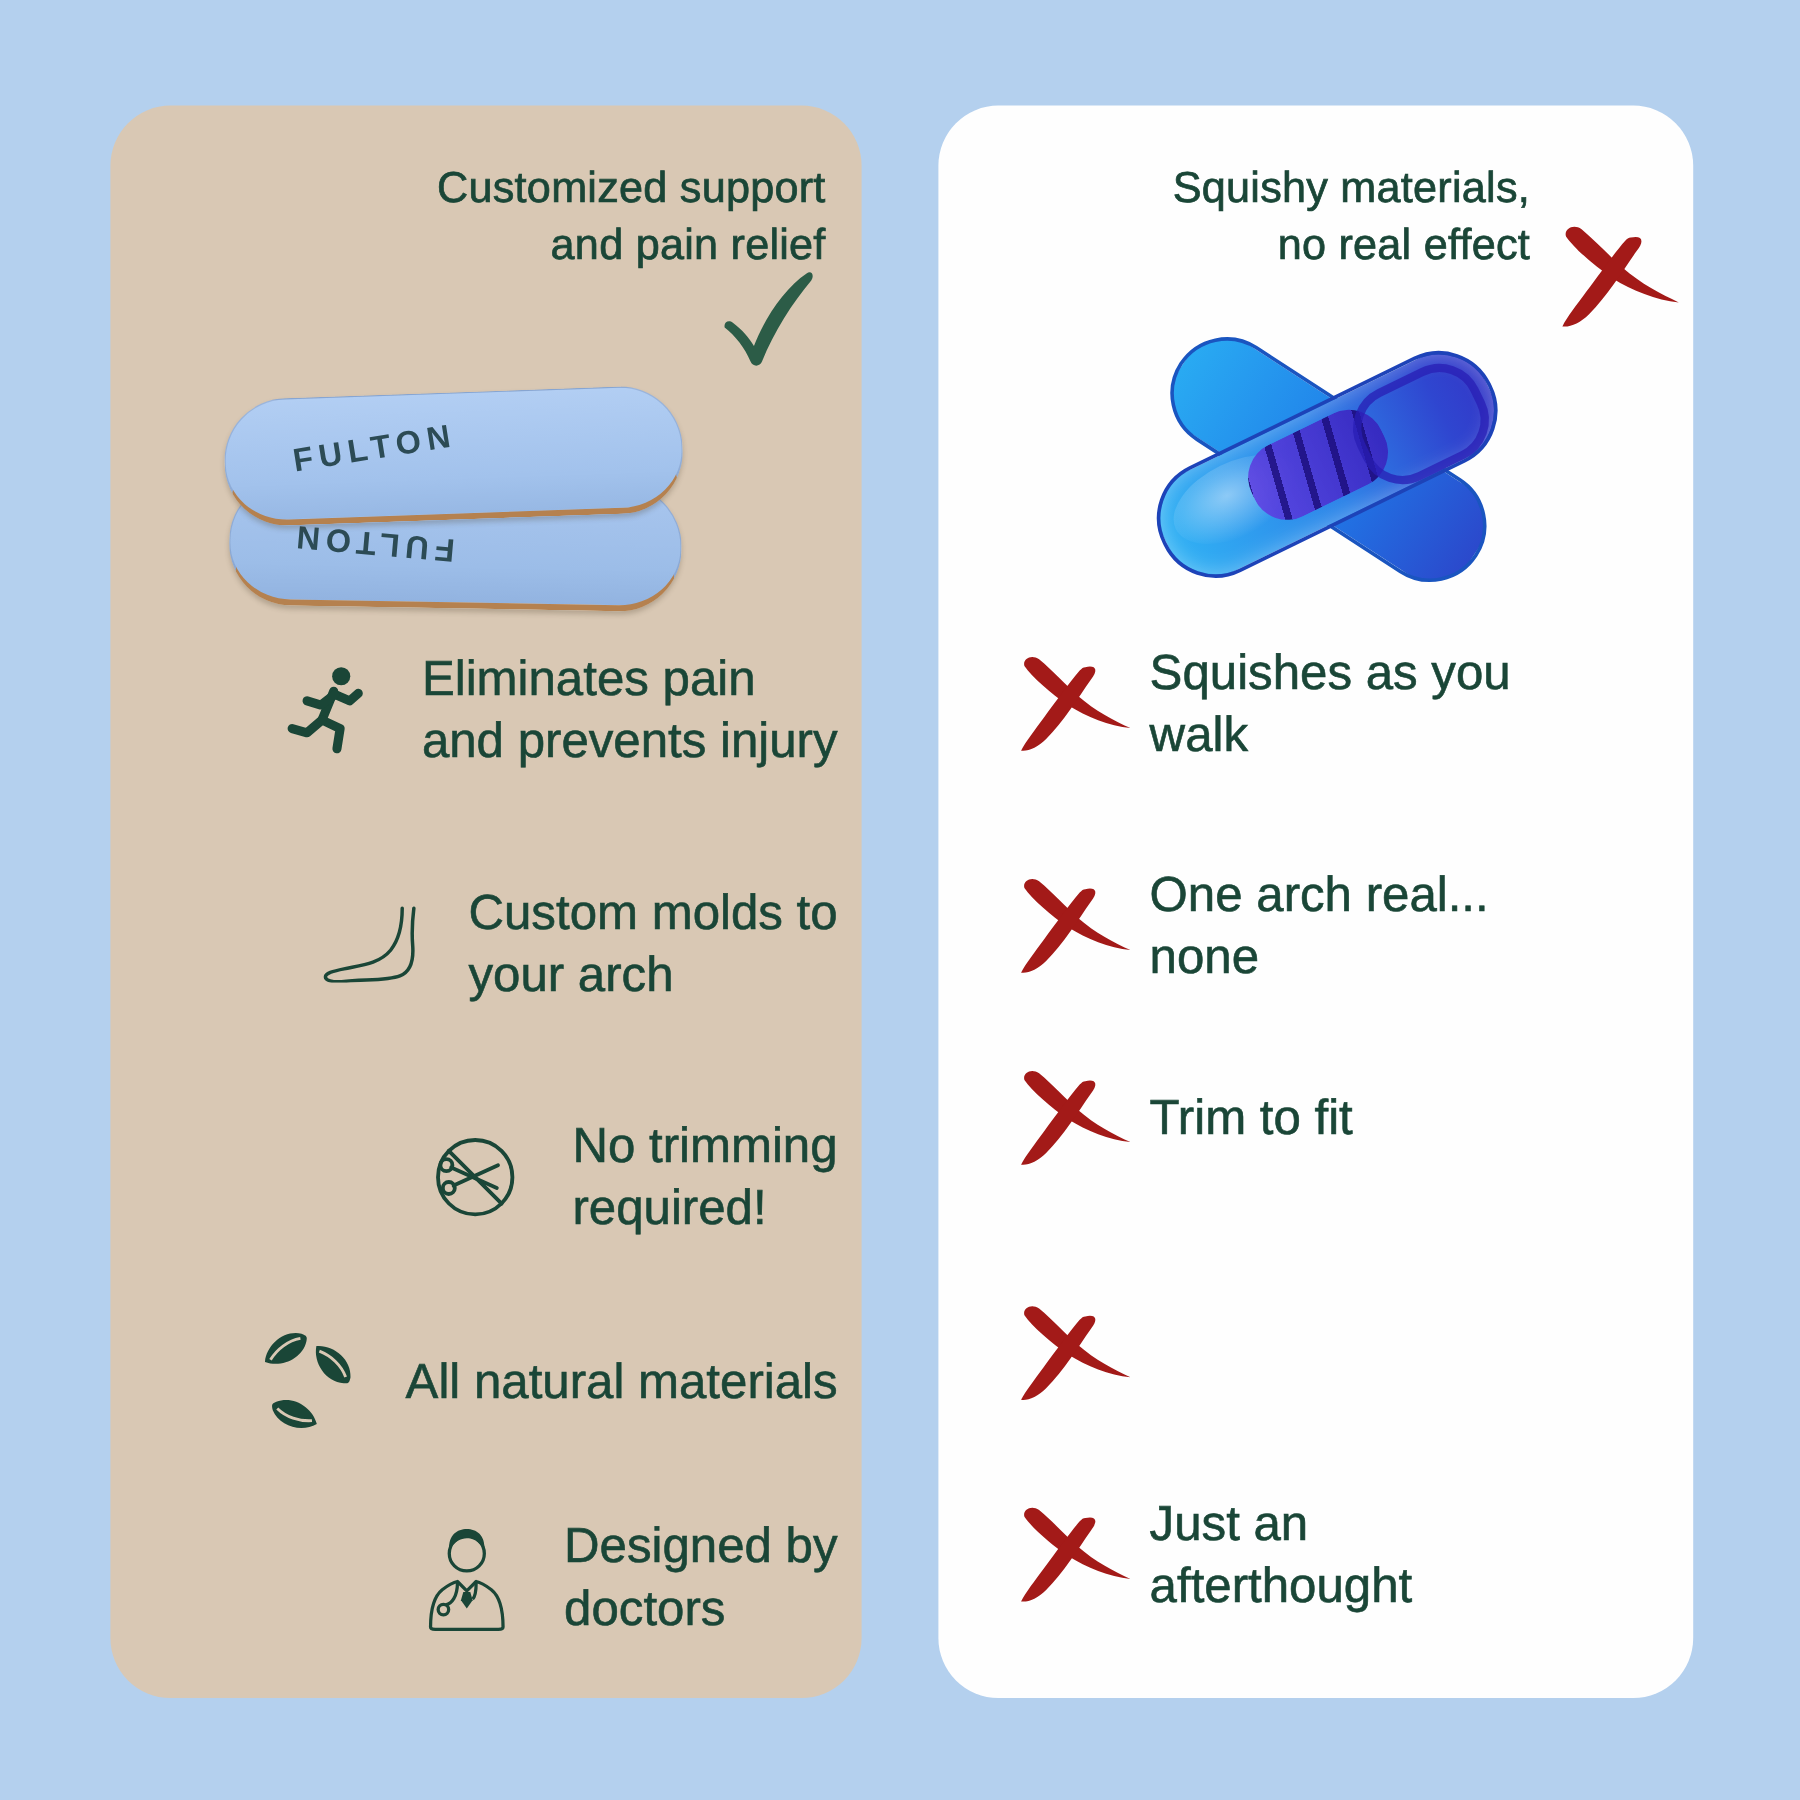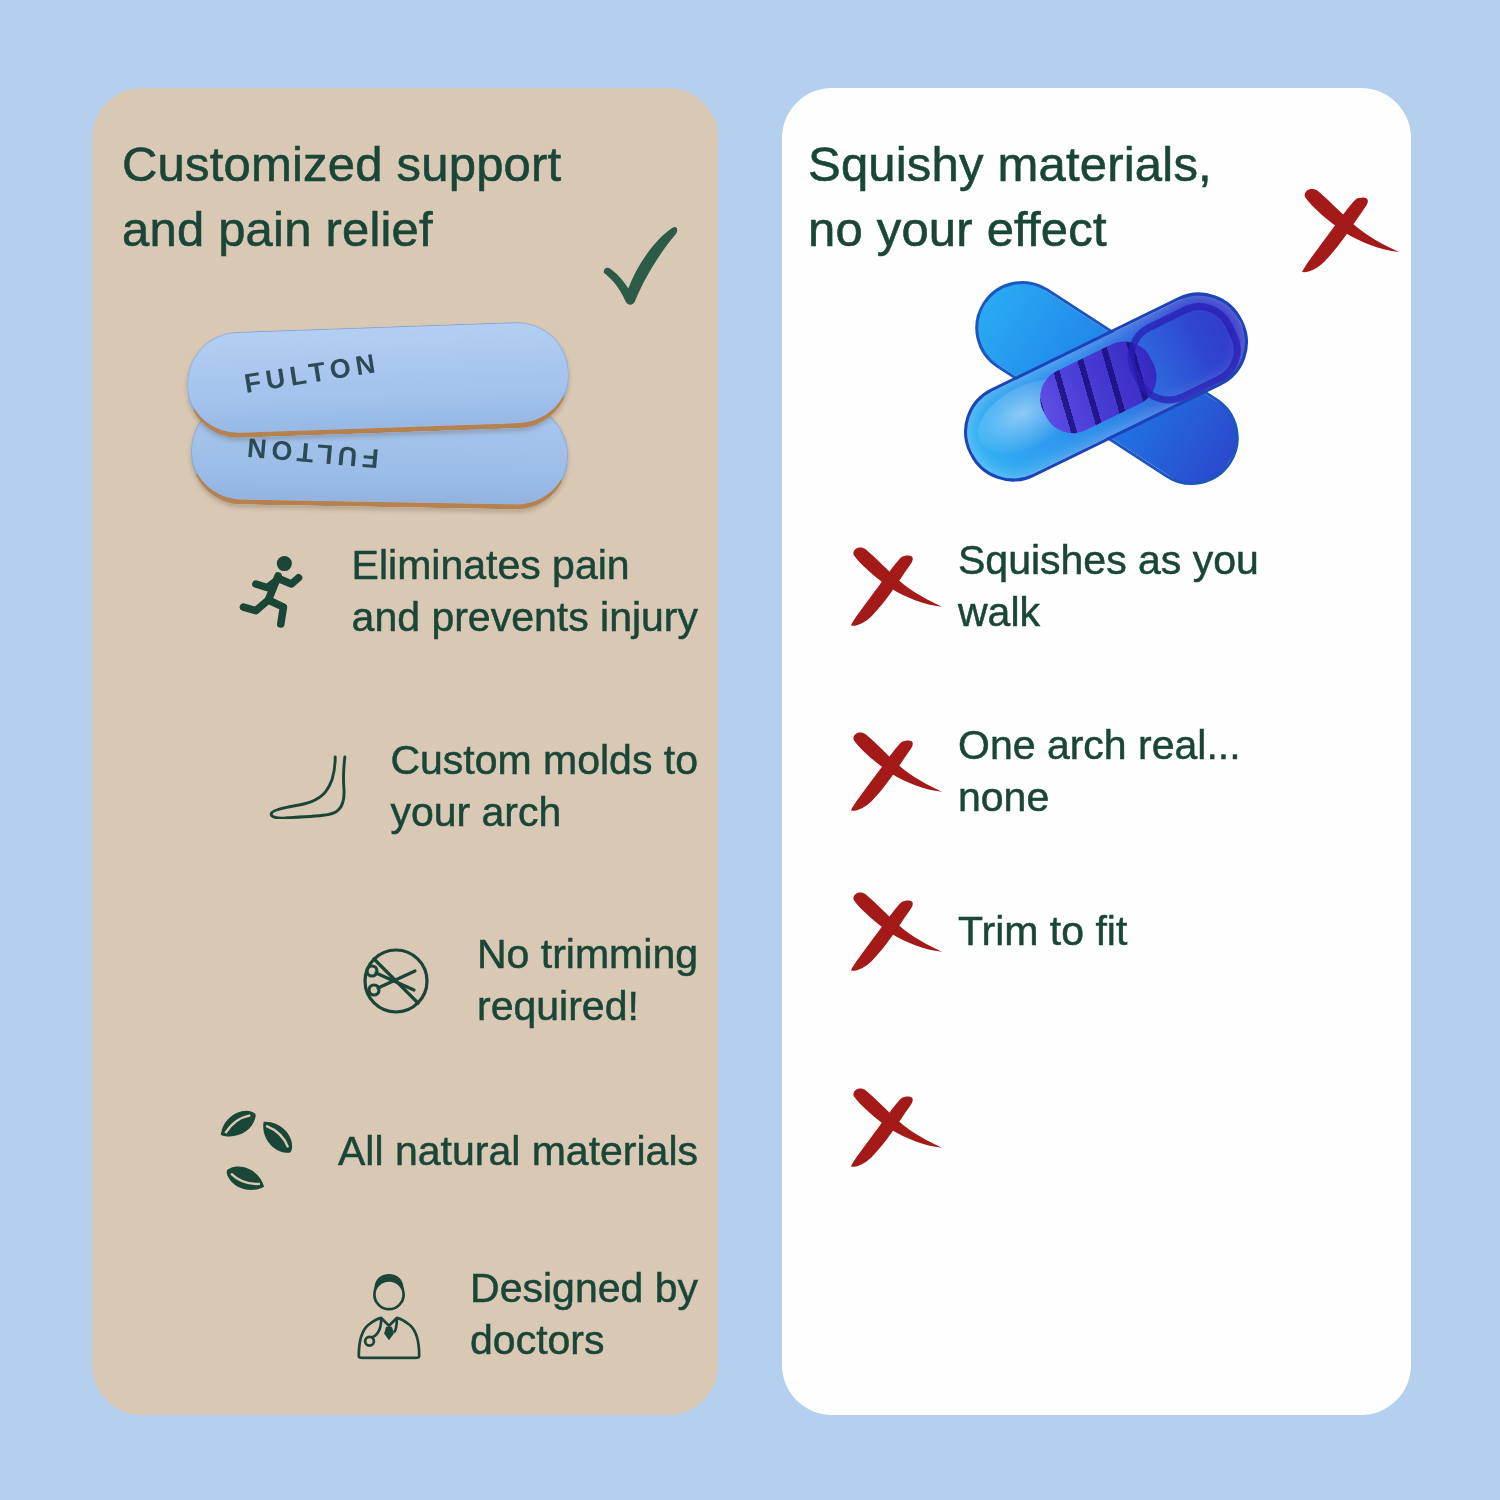--- a/index.html
+++ b/index.html
@@ -6,22 +6,22 @@
   body{
     width:1500px;height:1500px;position:relative;overflow:hidden;
     background:#b4d0ee;
     font-family:"Liberation Sans","DejaVu Sans",sans-serif;
   }
   .canvas{position:absolute;inset:0;}
   .panel{position:absolute;top:88px;height:1327px;border-radius:50px;}
   .panel-left{left:92px;width:626px;background:#d9c8b4;}
   .panel-right{left:782px;width:629px;background:#fefefe;}
   .panel-title{
-    position:absolute;top:44px;text-align:left;
-    font-size:49px;line-height:1.32;color:#1a4637;
+    position:absolute;top:44px;text-align:right;
+    font-size:36px;line-height:1.32;color:#1a4637;
     white-space:pre-line;letter-spacing:.2px;
     -webkit-text-stroke:.6px #1a4637;
   }
   .panel-left .panel-title{left:30px;right:30px;}
   .panel-right .panel-title{left:26px;right:136px;}
   .title-check{position:absolute;left:508px;top:138px;color:#2c5c47;}
   .title-cross{position:absolute;left:518px;top:100px;color:#a31a18;}
   
   .row{position:absolute;display:flex;align-items:center;height:110px;}
   .panel-left .row{left:10px;width:596px;justify-content:flex-end;}
@@ -214,21 +214,21 @@
             <use href="#sym-doctor"></use>
           </svg>
         </div>
       <div class="row-text">Designed by
 doctors</div>
     </div>
   </section>
 
   <section class="panel panel-right">
     <div class="panel-title">Squishy materials,
-no your effect</div>
+no real effect</div>
 
     <svg class="title-cross" width="100" height="86" viewBox="0 0 100 86">
         <use href="#sym-x"></use>
       </svg>
 
     <div class="gel-insoles">
       <div class="gel gel-back"></div>
       <div class="gel gel-front">
         <div class="gel-toe-highlight"></div>
         <div class="gel-arch"></div>
@@ -266,15 +266,24 @@
     </div>
 
     <div class="row" style="top:985px">
       <div class="iconbox">
           <svg class="red-icon" width="94" height="82" viewBox="0 0 100 86">
             <use href="#sym-x"></use>
           </svg>
         </div>
     </div>
 
+    <div class="row" style="top:1153px">
+      <div class="iconbox">
+          <svg class="red-icon" width="94" height="82" viewBox="0 0 100 86">
+            <use href="#sym-x"></use>
+          </svg>
+        </div>
+      <div class="row-text">Just an
+afterthought</div>
+    </div>
   </section>
 
 </div>
 
 </body></html>

